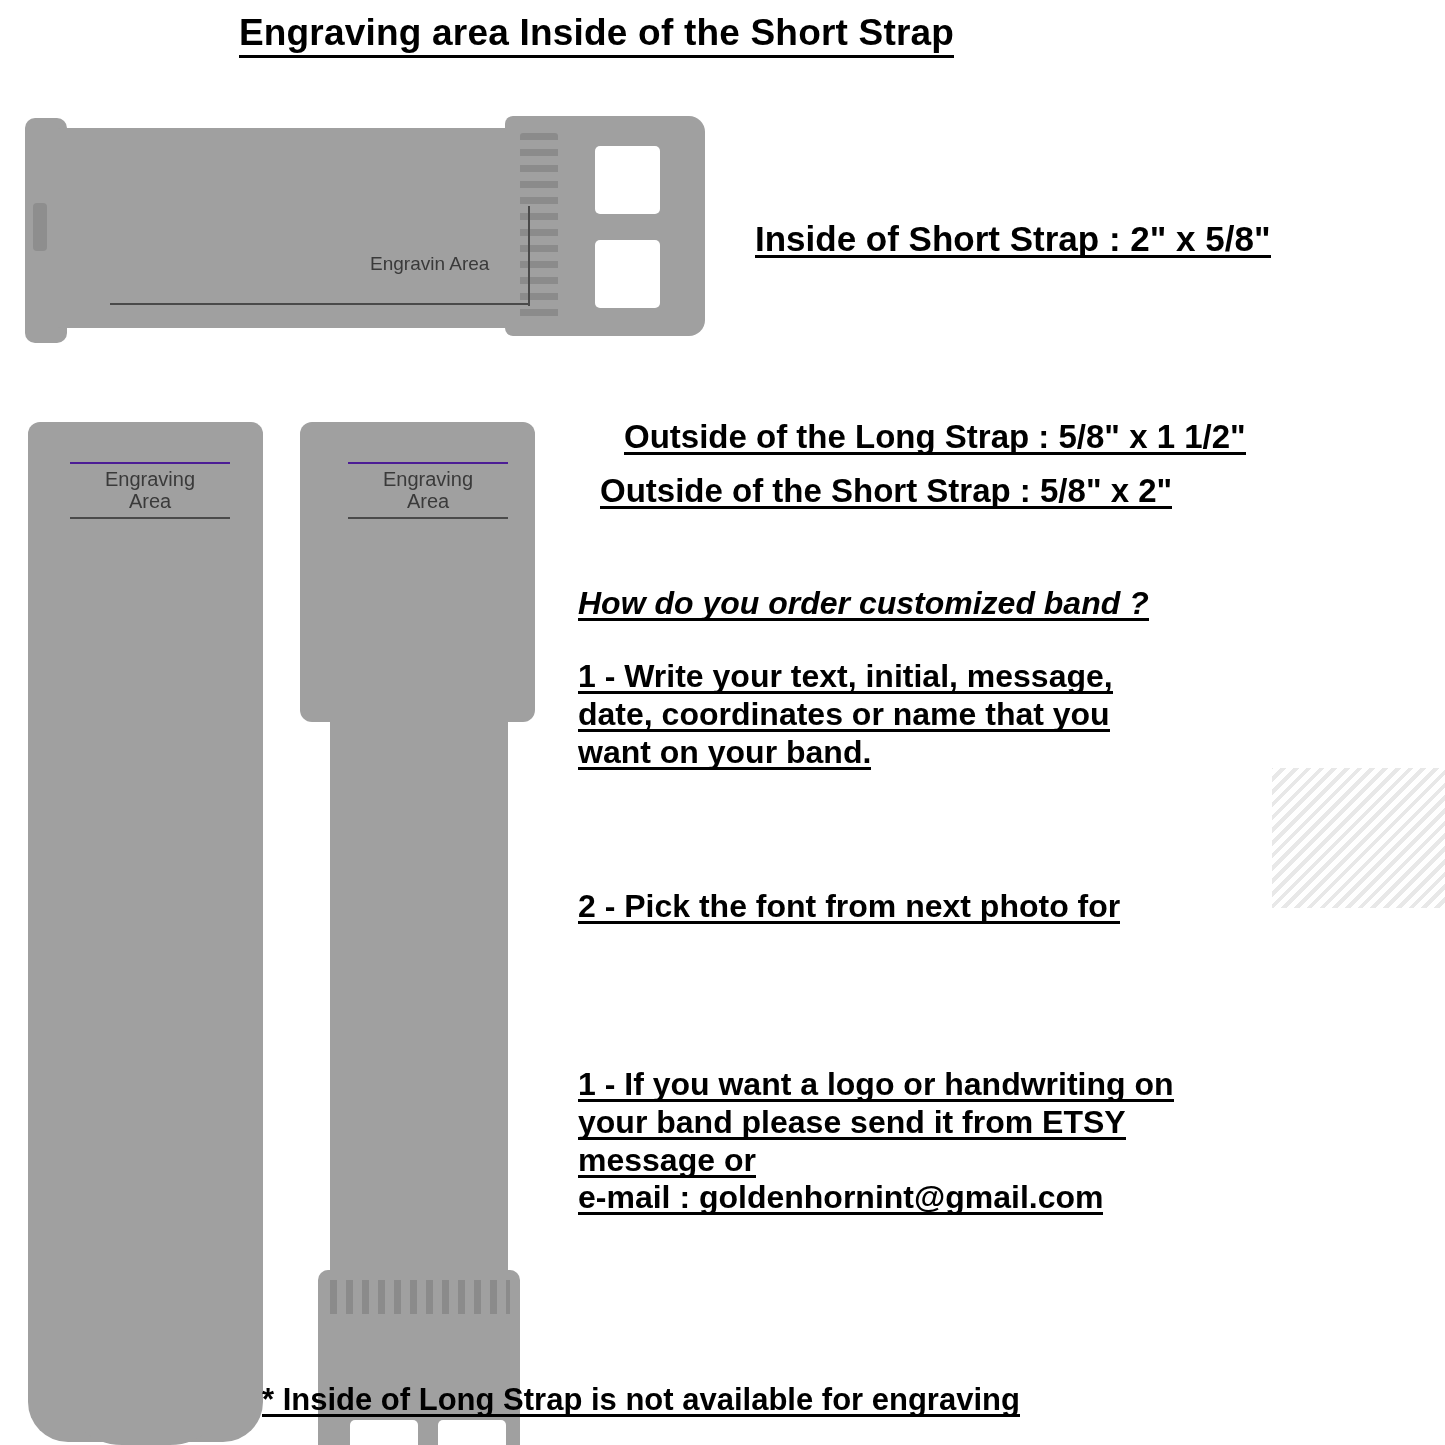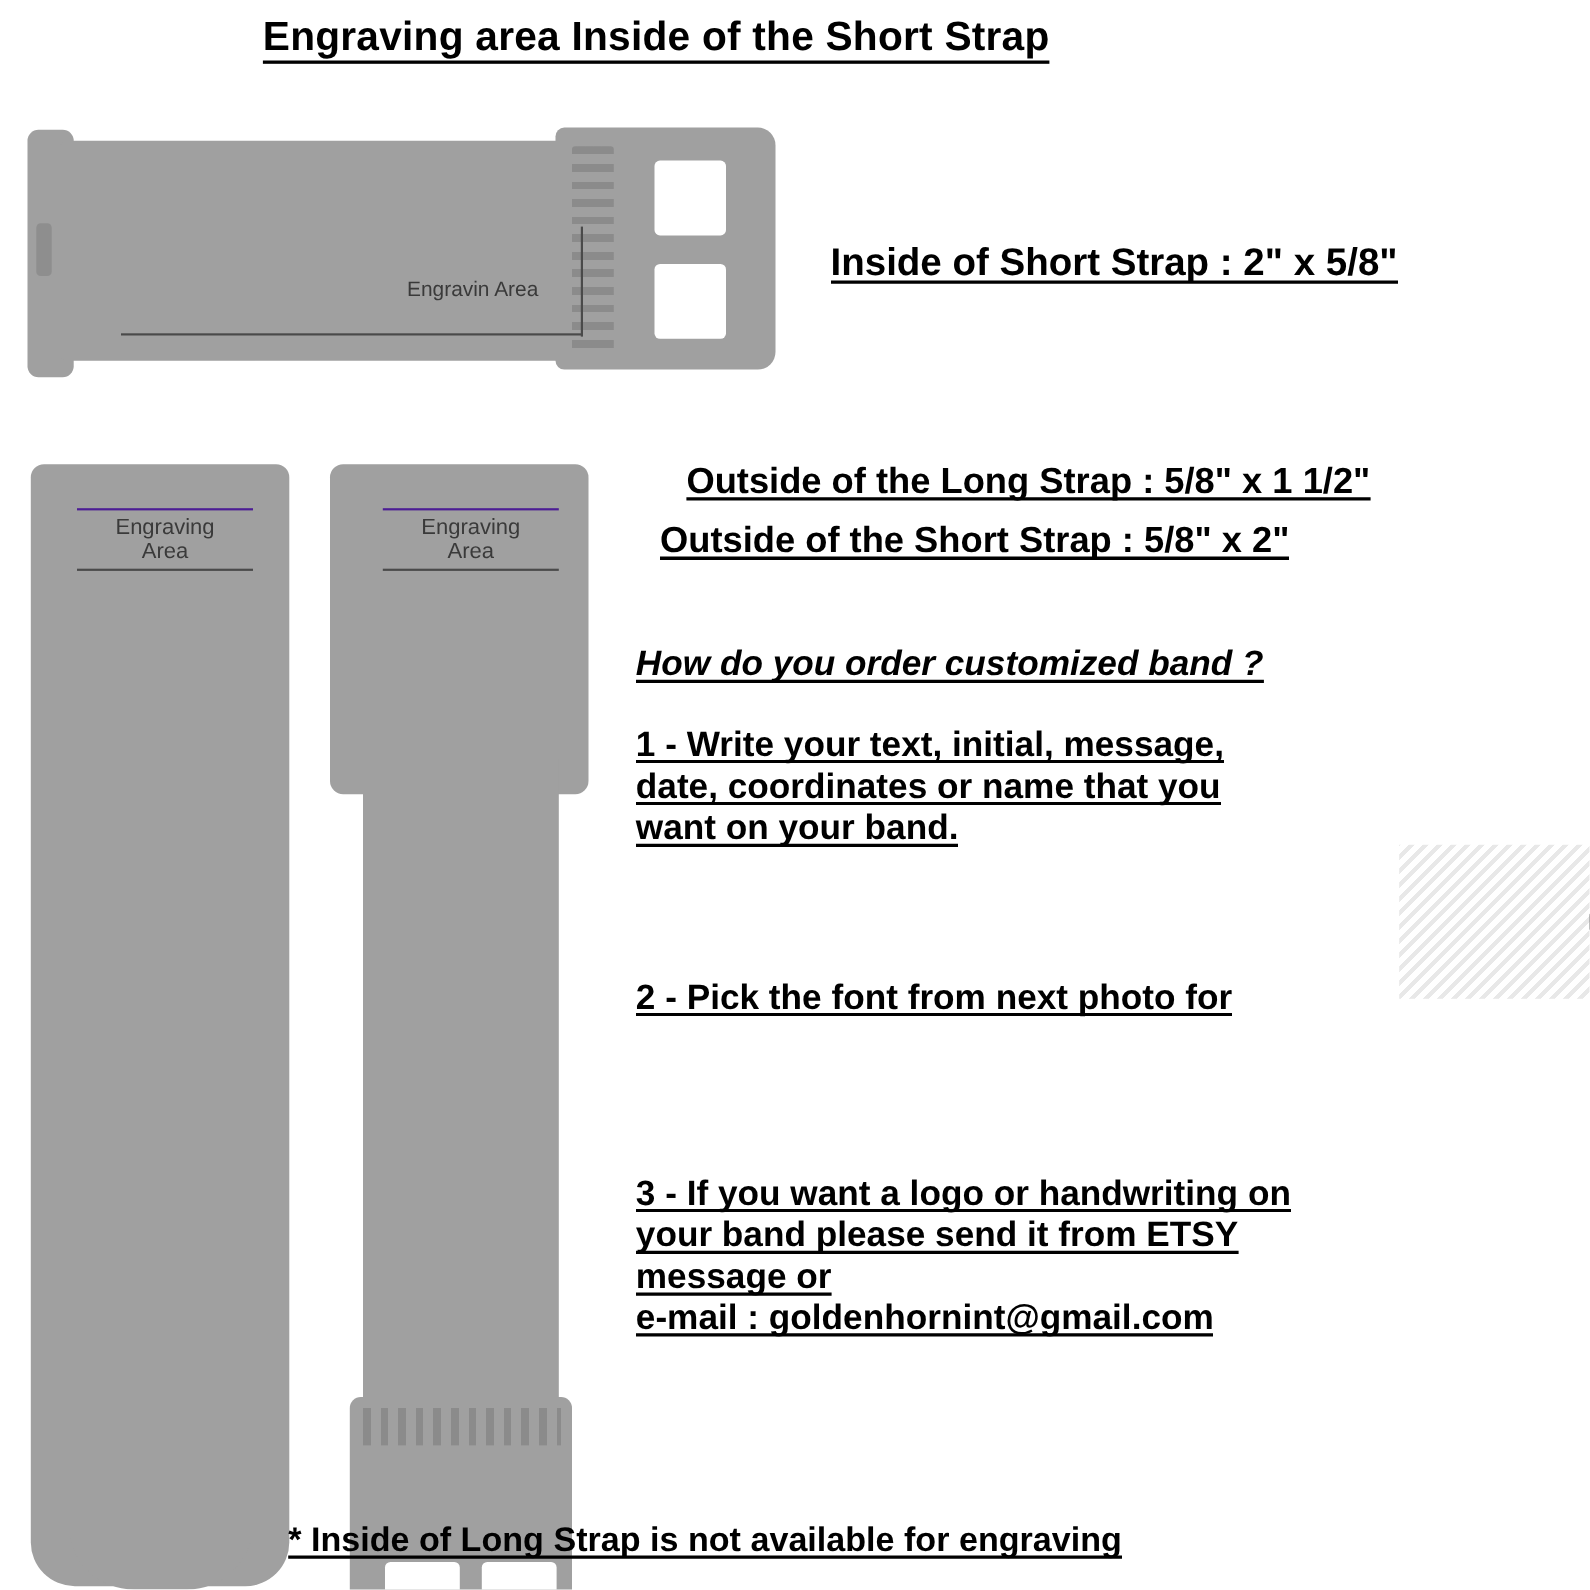--- a/index.html
+++ b/index.html
@@ -362,21 +362,21 @@
     <span class="line"><span>1 - Write your text, initial, message,</span></span>
     <span class="line"><span>date, coordinates or name that you </span></span>
     <span class="line"><span>want on your band.</span></span>
   </div>
 
   <div class="txt t-step2">
     <span class="line"><span>2 - Pick the font from next photo for </span></span>
   </div>
 
   <div class="txt t-step3">
-    <span class="line"><span>3 - If you want a logo or handwriting on</span></span>
+    <span class="line"><span>1 - If you want a logo or handwriting on</span></span>
     <span class="line"><span>your band please send it from ETSY</span></span>
     <span class="line"><span>message or </span></span>
     <span class="line"><span>e-mail : goldenhornint@gmail.com</span></span>
   </div>
 
   <div class="txt t-note2">
     <span class="underline-block">* Inside of Long Strap is not available for engraving</span>
   </div>
 
   <div class="next-arrow">

